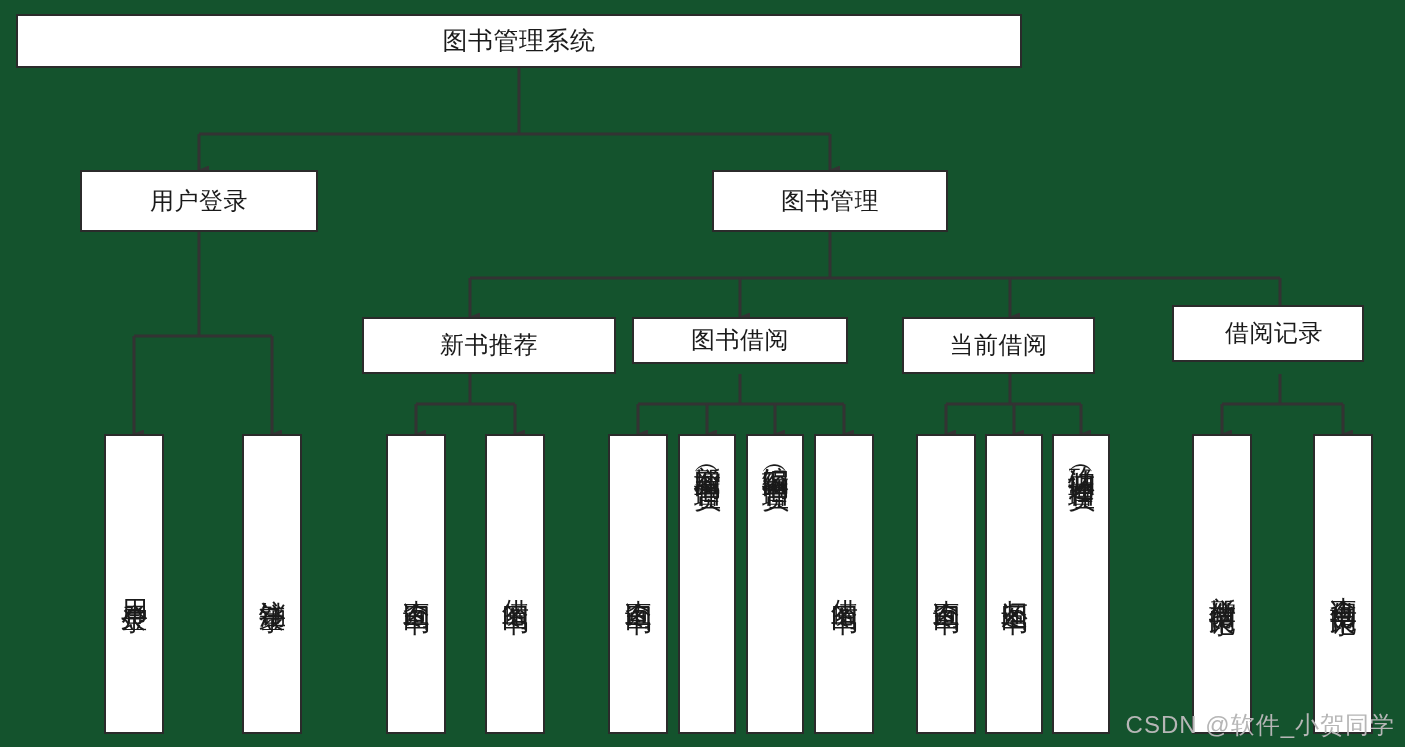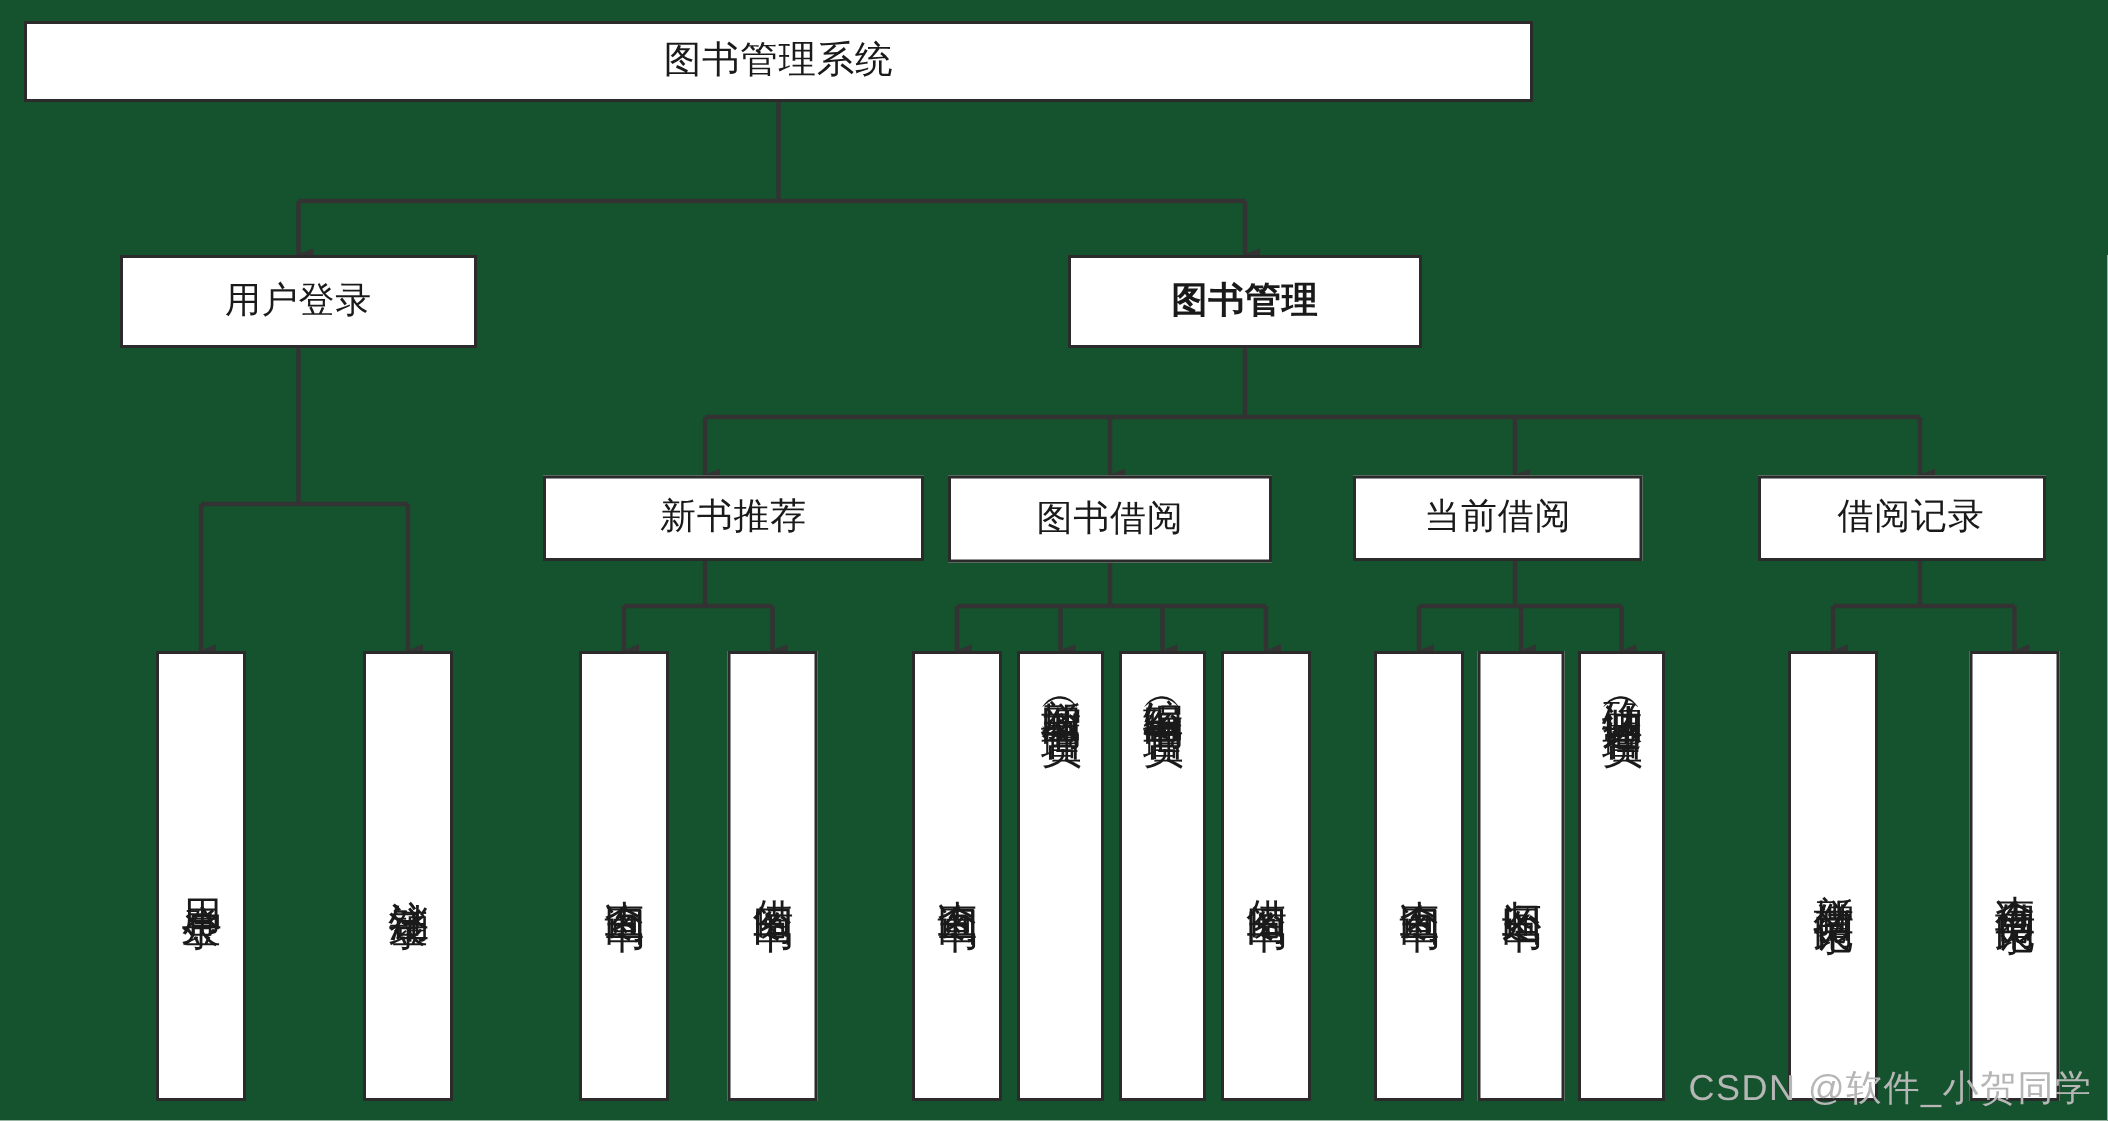--- a/index.html
+++ b/index.html
@@ -124,33 +124,33 @@
       </g>
   </svg>
 
   <div id="nodes-layer">
       <div class="node horizontal root" style="left: 16px; top: 14px; width: 1006px; height: 54px;">
         <span class="node-label">图书管理系统</span>
       </div>
       <div class="node horizontal" style="left: 80px; top: 170px; width: 238px; height: 62px;">
         <span class="node-label">用户登录</span>
       </div>
-      <div class="node horizontal" style="left: 712px; top: 170px; width: 236px; height: 62px; font-weight: bold;">
+      <div class="node horizontal" style="left: 712px; top: 170px; width: 236px; height: 62px;">
         <span class="node-label">图书管理</span>
       </div>
       <div class="node horizontal" style="left: 362px; top: 317px; width: 254px; height: 57px;">
         <span class="node-label">新书推荐</span>
       </div>
-      <div class="node horizontal" style="left: 632px; top: 317px; width: 216px; height: 58px;">
+      <div class="node horizontal" style="left: 632px; top: 317px; width: 216px; height: 47px;">
         <span class="node-label">图书借阅</span>
       </div>
       <div class="node horizontal" style="left: 902px; top: 317px; width: 193px; height: 57px;">
         <span class="node-label">当前借阅</span>
       </div>
-      <div class="node horizontal" style="left: 1172px; top: 317px; width: 192px; height: 57px; padding-left: 12px;">
+      <div class="node horizontal" style="left: 1172px; top: 305px; width: 192px; height: 57px; padding-left: 12px;">
         <span class="node-label">借阅记录</span>
       </div>
       <div class="node vertical centered" style="left: 104px; top: 434px; width: 60px; height: 300px;">
         <span class="node-label">用户登录</span>
       </div>
       <div class="node vertical centered" style="left: 242px; top: 434px; width: 60px; height: 300px;">
         <span class="node-label">注销登录</span>
       </div>
       <div class="node vertical centered" style="left: 386px; top: 434px; width: 60px; height: 300px;">
         <span class="node-label">查询图书</span>

